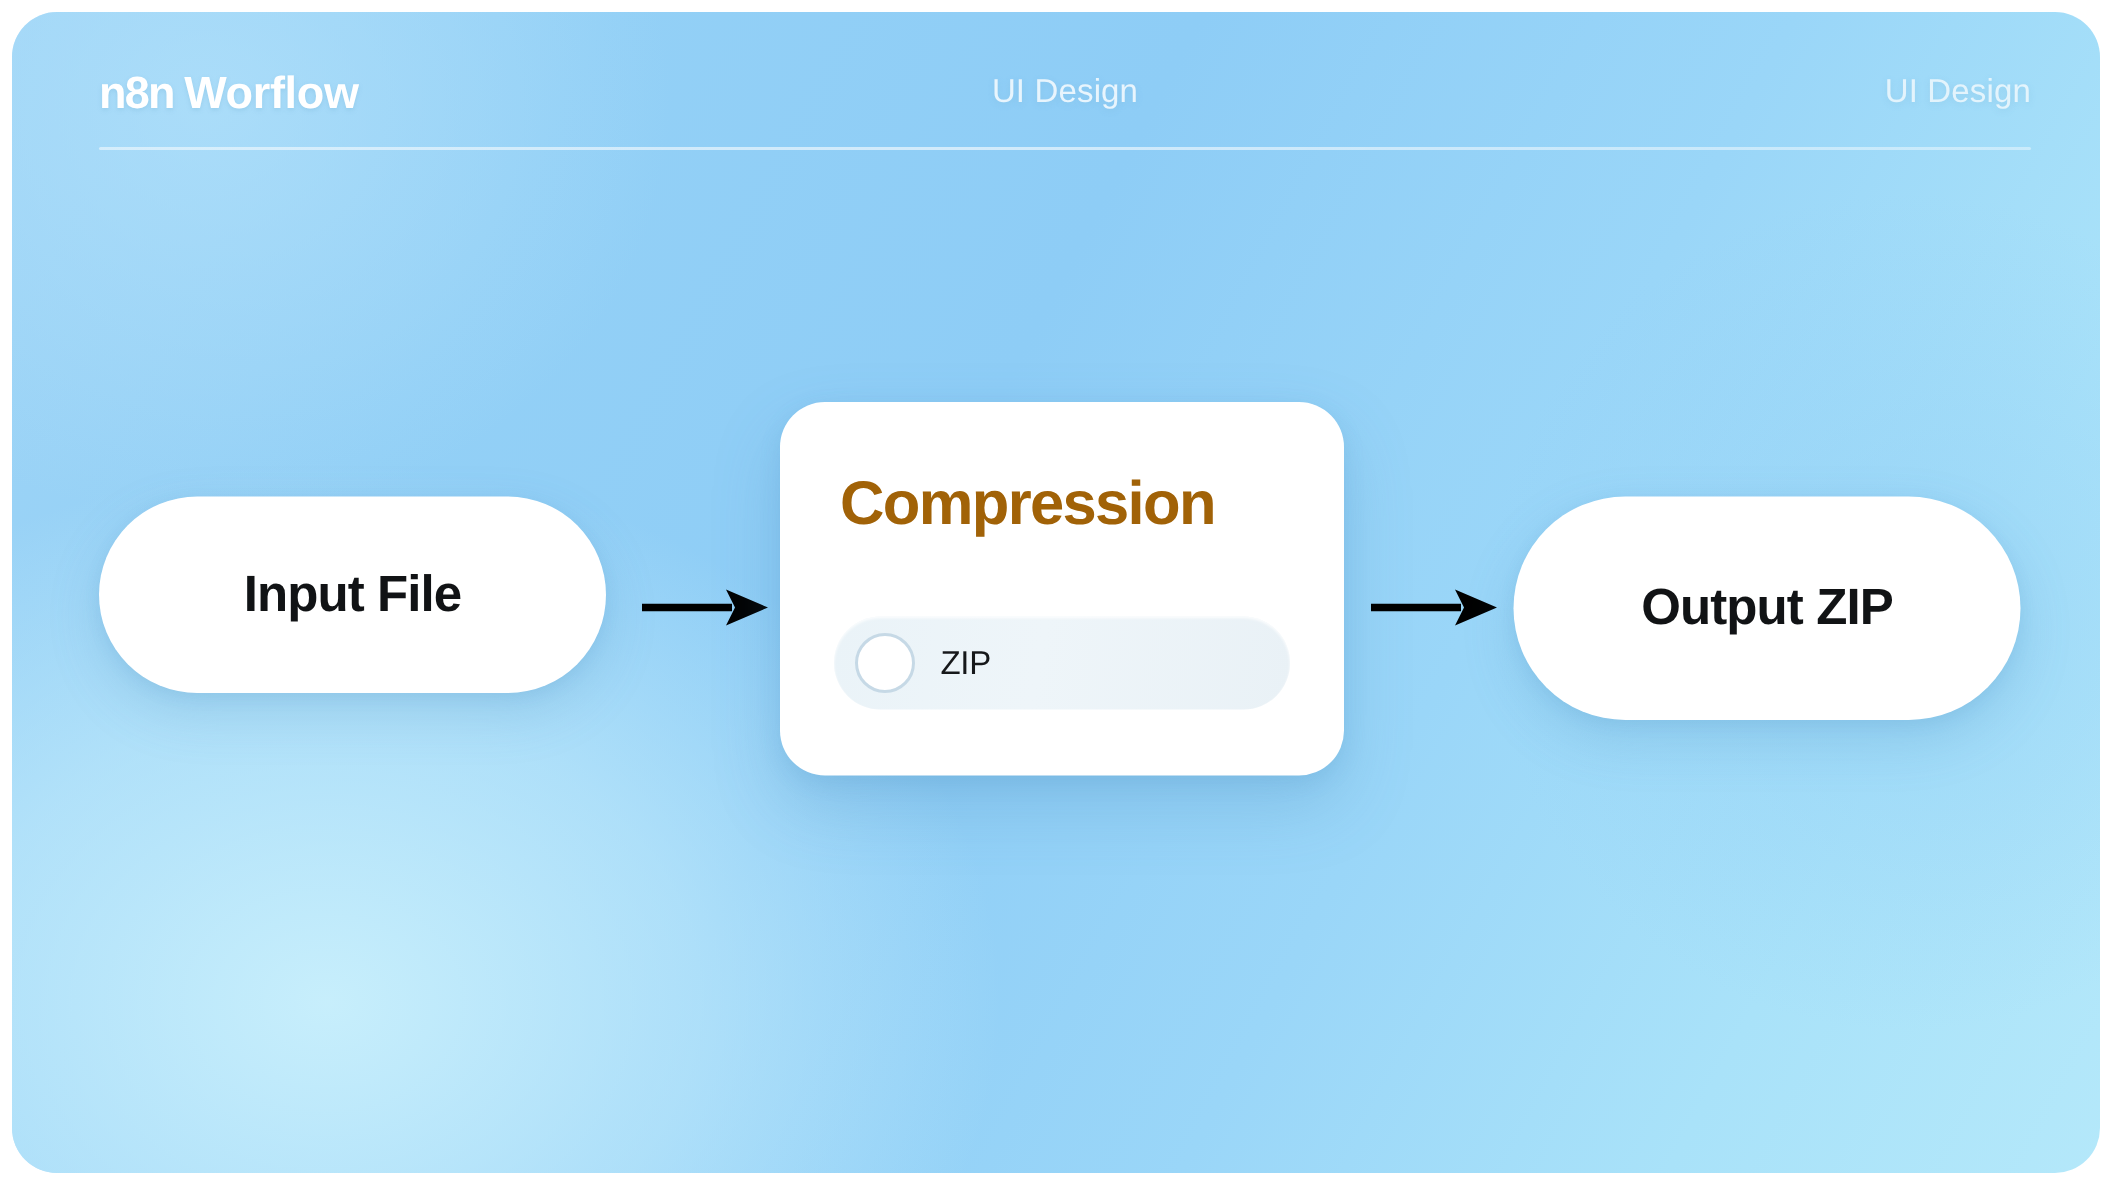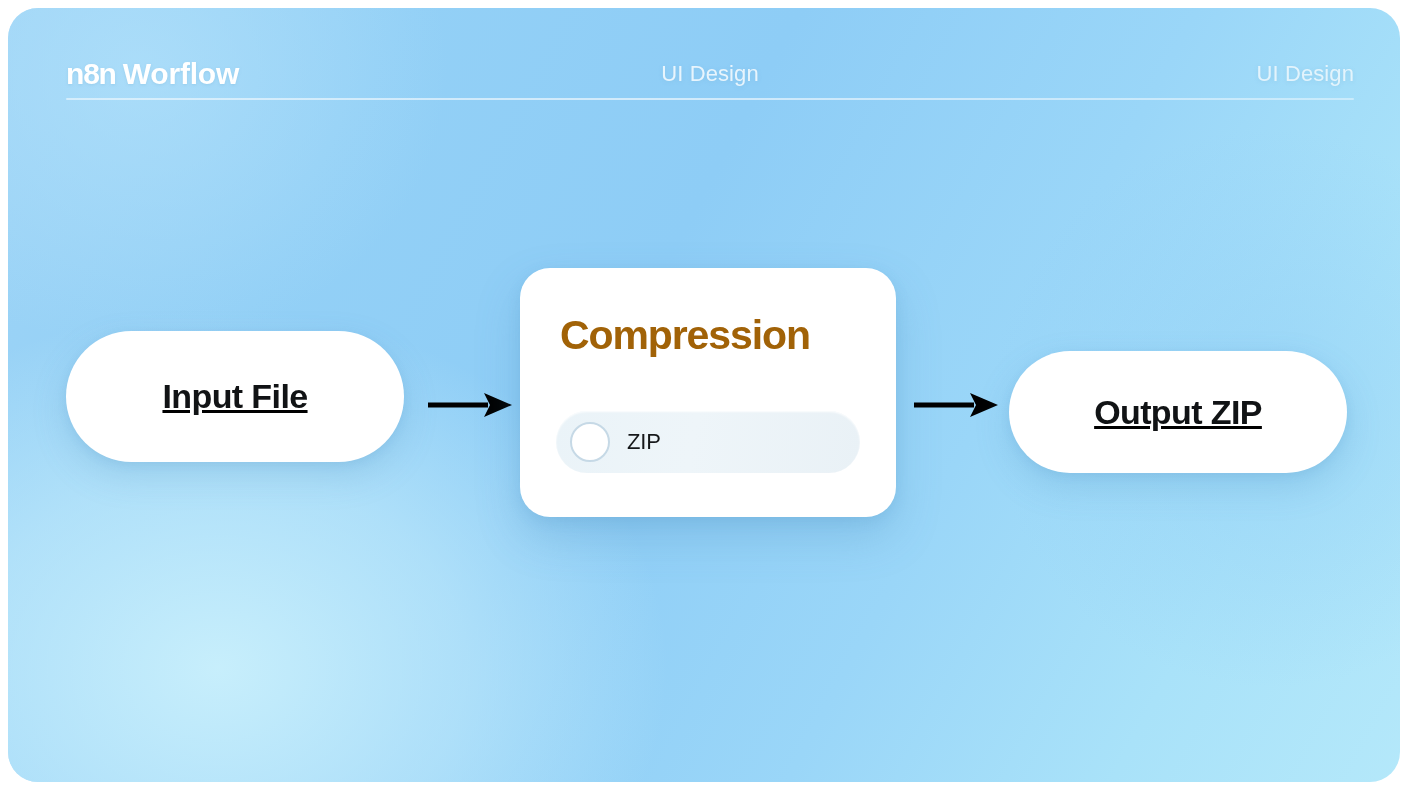--- a/index.html
+++ b/index.html
@@ -60,21 +60,20 @@
   }
 
   
   #header {
     position: absolute;
     left: 58px;
     top: 40px;
     width: 1288px;
     height: 52px;
     display: flex;
-    align-items: center;
   }
   #brand {
     font-size: 30px;
     line-height: 1;
     color: #ffffff;
     white-space: nowrap;
     letter-spacing: -0.4px;
     text-shadow: 0 1px 3px rgba(120,180,215,0.35);
   }
   #brand .mark {
@@ -126,42 +125,40 @@
   }
 
   .node-pill {
     position: absolute;
     background: #ffffff;
     border-radius: 999px;
     display: flex;
     align-items: center;
     justify-content: center;
     box-shadow: 0 14px 34px rgba(72,140,190,0.22), 0 3px 10px rgba(72,140,190,0.12);
-    text-decoration: underline;
   }
   .node-pill .label {
     font-size: 34px;
     font-weight: 700;
     color: #111315;
     letter-spacing: -0.6px;
     white-space: nowrap;
   }
 
   #node-input {
     left: 58px;
     top: 323px;
     width: 338px;
     height: 131px;
   }
   #node-output {
     left: 1001px;
     top: 323px;
     width: 338px;
-    height: 122px;
-    margin-top: 20px;
+    height: 149px;
   }
 
   
   #node-compression {
     position: absolute;
     left: 512px;
     top: 260px;
     width: 376px;
     height: 249px;
     background: #ffffff;

